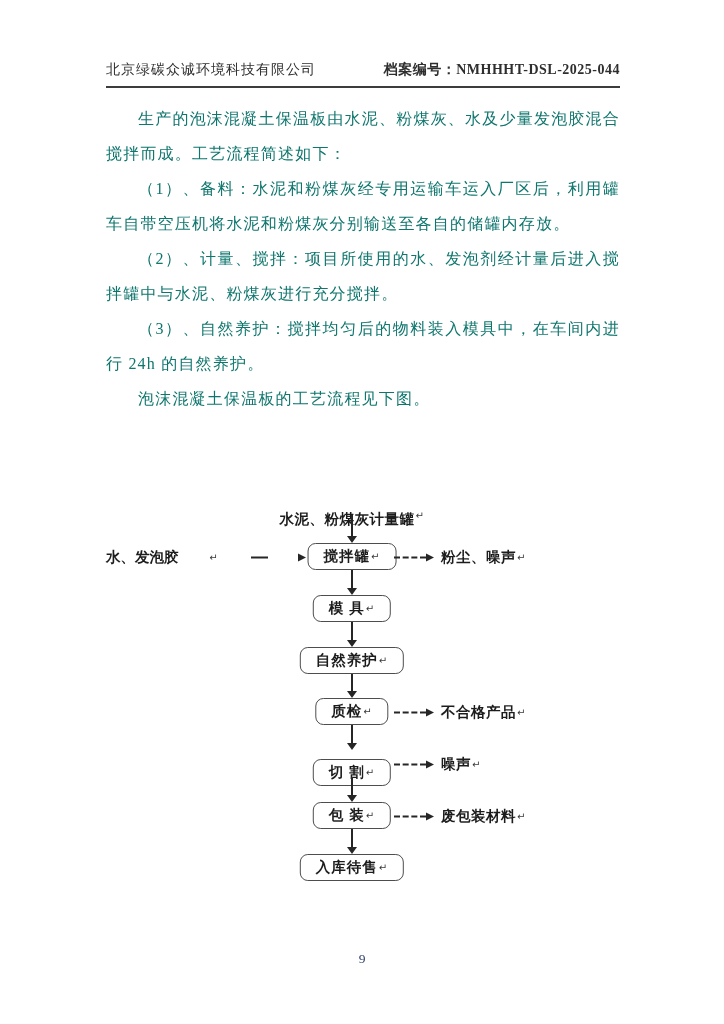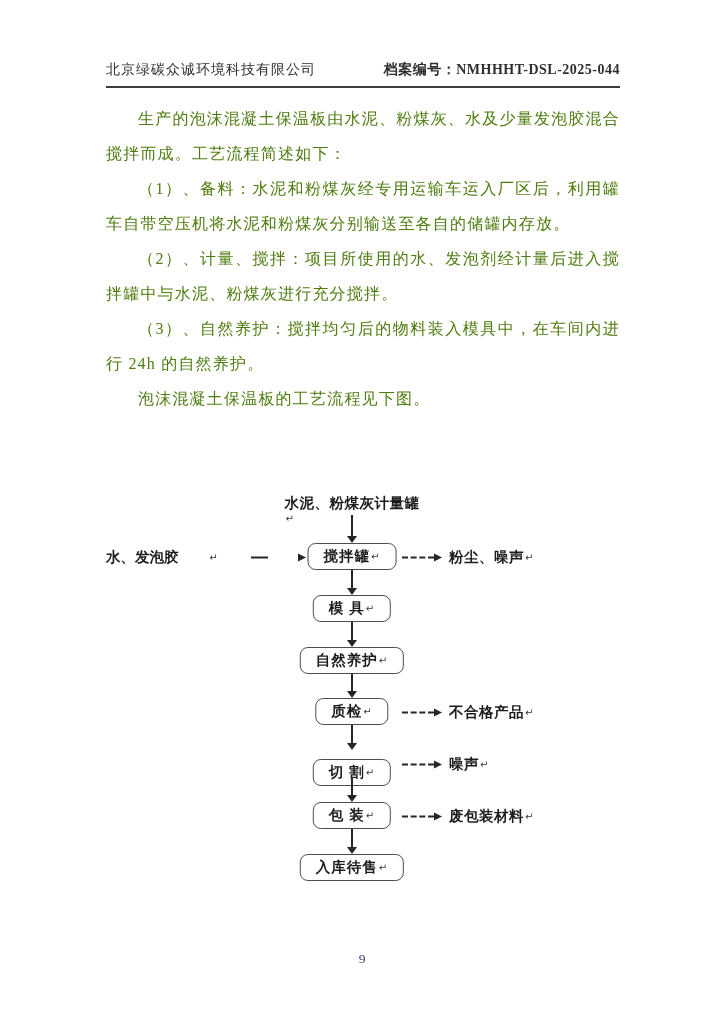--- a/index.html
+++ b/index.html
@@ -29,34 +29,34 @@
   }
   .doc-header .archive { letter-spacing: 0.5px; font-weight: 600; }
   
   .body-text {
     position: absolute;
     top: 90px; left: 106px; width: 514px;
     font-size: 16px;
     line-height: 35px;
     letter-spacing: 1.2px;
     text-align: justify;
-    color: #4d7c0f;
+    color: #0f766e;
   }
   .body-text p { text-indent: 2em; }
   
   .flowchart {
     position: absolute;
     top: 483px; left: 106px; width: 514px; height: 392px;
     font-family: "Liberation Sans", "DejaVu Sans", sans-serif;
     font-size: 14.5px;
     font-weight: 600;
     color: #1c1c1c;
   }
   .fc-center { position: absolute; left: 246px; transform: translateX(-50%); white-space: nowrap; }
-  .fc-toplabel { top: 0; display: flex; letter-spacing: 0.5px; flex-direction: column; }
+  .fc-toplabel { top: 16px; display: flex; letter-spacing: 0.5px; }
   .fc-box {
     display: flex; align-items: center; justify-content: center;
     height: 27px; padding: 6px 15px;
     border: 1.6px solid #4d4d4d;
     border-radius: 8px;
     background: #fff;
     letter-spacing: 1px;
     white-space: nowrap;
   }
   .mark { font-size: 10px; color: #3a3a3a; margin-left: 1px; font-weight: 400; }
@@ -71,21 +71,21 @@
     border-right: 5px solid transparent;
     border-top: 7px solid #262626;
   }
   .fc-row {
     position: absolute;
     display: flex; align-items: center;
     transform: translateY(-50%);
     white-space: nowrap;
   }
   .fc-in { left: 0; width: 200px; justify-content: space-between; }
-  .fc-out { left: 296px; }
+  .fc-out { left: 288px; }
   .hsolid { width: 17px; border-top: 2px solid #262626; margin-left: 4px; }
   .hdash  { width: 32px; border-top: 2px dashed #262626; }
   .hhead {
     width: 0; height: 0;
     border-top: 4.5px solid transparent;
     border-bottom: 4.5px solid transparent;
     border-left: 8px solid #262626;
   }
   .fc-sidetext { margin-left: 7px; display: flex; align-items: center; letter-spacing: 0.5px; }
   

